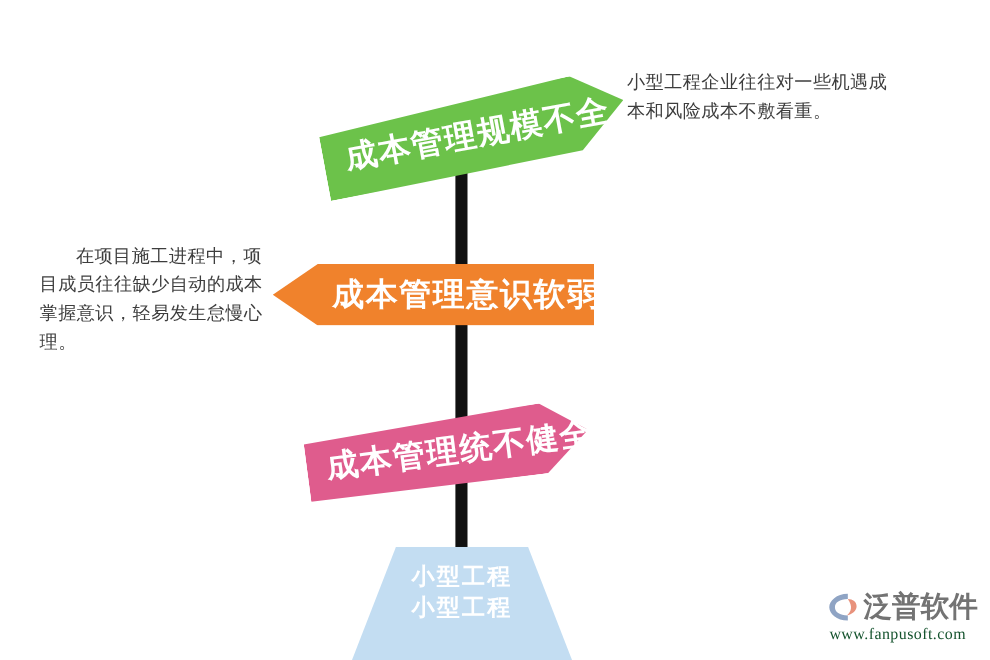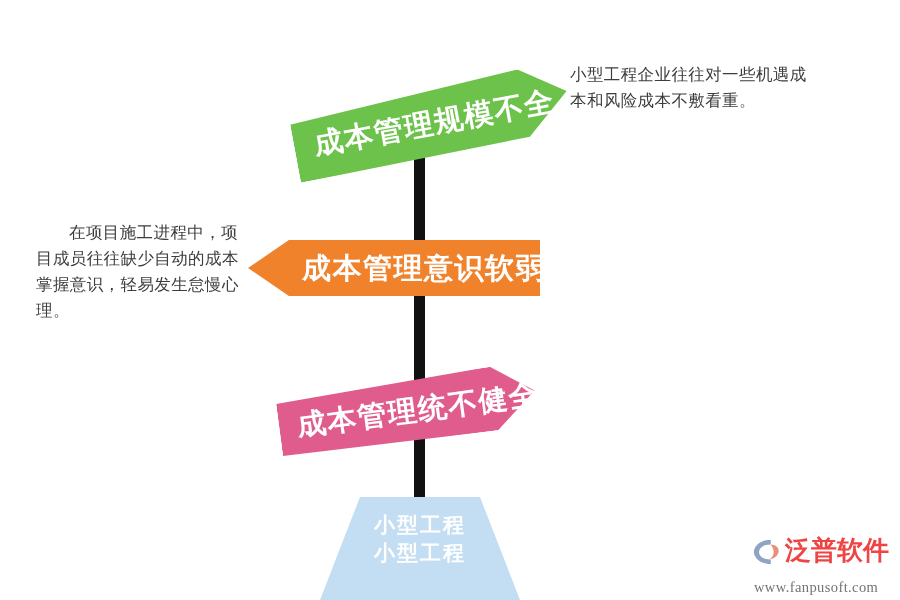--- a/index.html
+++ b/index.html
@@ -179,32 +179,32 @@
     display: flex;
     align-items: center;
     gap: 3px;
   }
   #watermark .mark {
     width: 30px;
     height: 30px;
     flex: 0 0 auto;
   }
   #watermark .brand {
-    color: #ef4444;
+    color: #737373;
     font-size: 26px;
     font-weight: bold;
     letter-spacing: 0px;
     line-height: 1;
-    font-family: Liberation Mono, monospace;
+    font-family: Liberation Serif, serif;
   }
   #watermark .url {
-    color: #737373;
+    color: #14532d;
     font-size: 14.5px;
     letter-spacing: 0.4px;
-    margin-top: 12px;
+    margin-top: 2px;
     margin-left: 2px;
     font-family: "Liberation Serif", "DejaVu Serif", serif;
   }
 </style>
 </head>
 <body>
 
 <div id="canvas">
 
   <div class="pole"></div>

